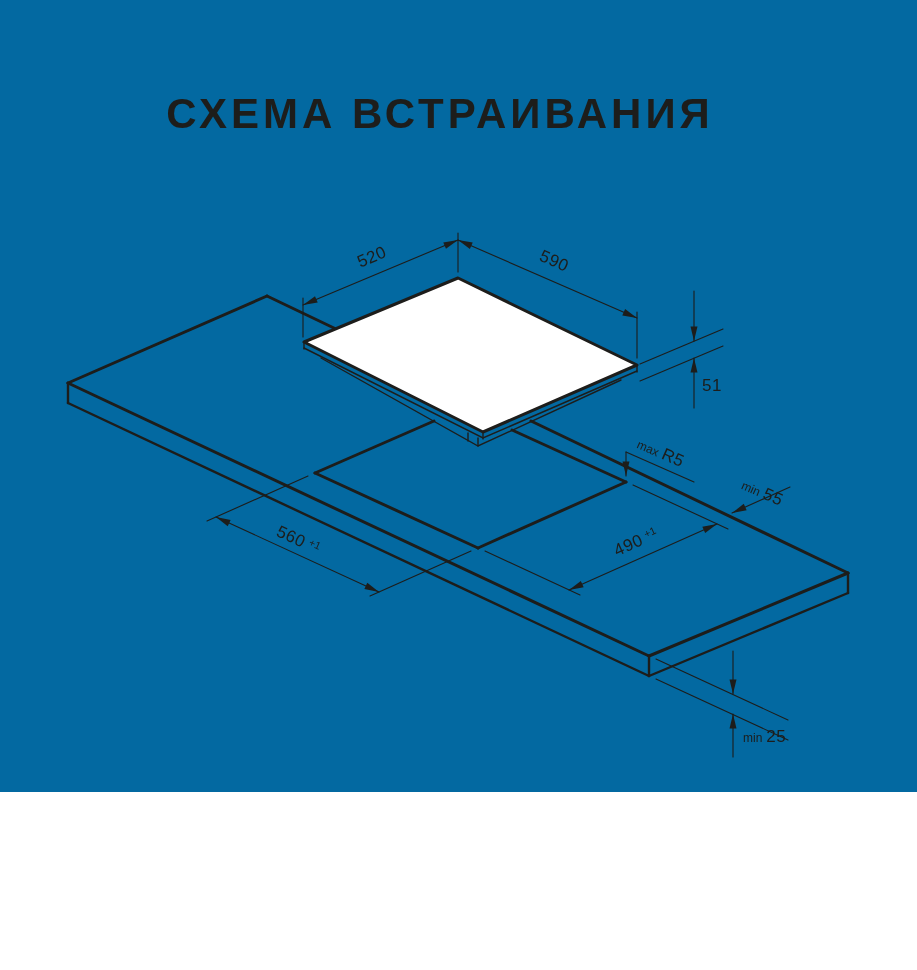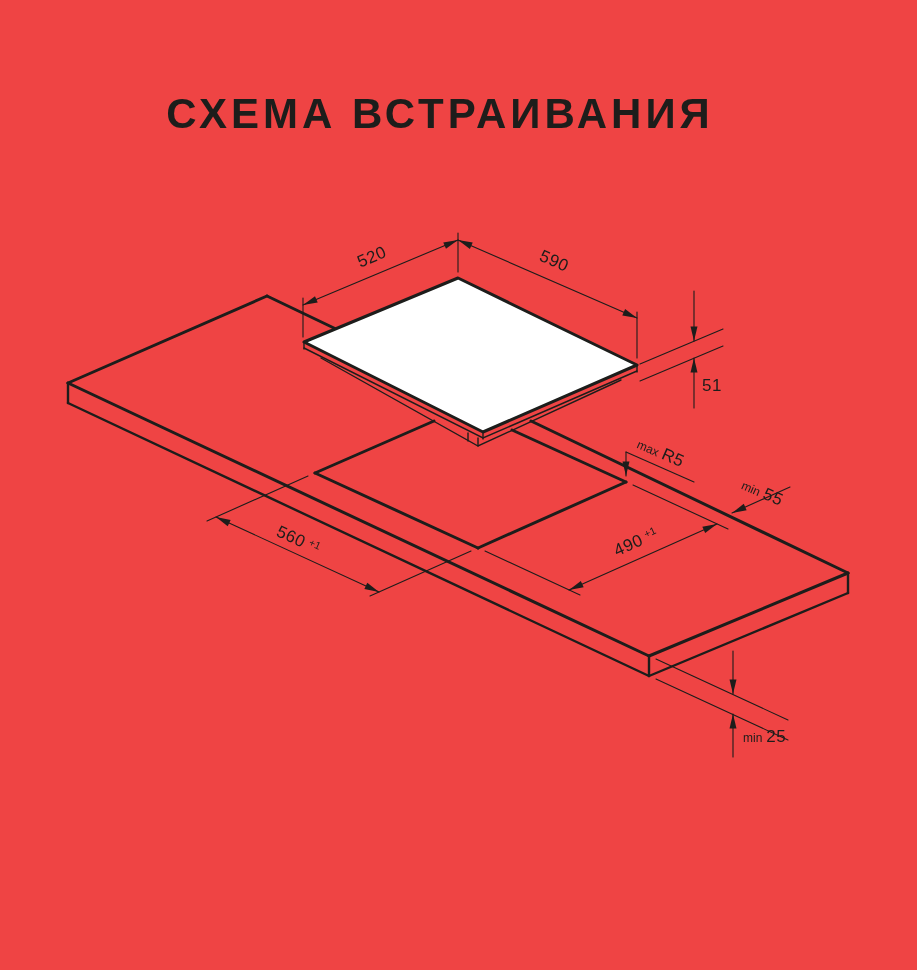--- a/index.html
+++ b/index.html
@@ -1,20 +1,20 @@
 <!DOCTYPE html>
 <html><head>
 <meta charset="utf-8">
 <style>
   html, body { margin: 0; padding: 0; background: #ffffff; }
   .canvas {
     position: relative;
     width: 917px;
-    height: 970px;
-    background: #ef4444;
+    height: 792px;
+    background: #0369a1;
     overflow: hidden;
     font-family: "Liberation Sans", sans-serif;
   }
   svg { display: block; }
   svg text {
     fill: #1d1d1b;
     font-family: "Liberation Sans", sans-serif;
   }
   .page-title {
     font-size: 42px;

